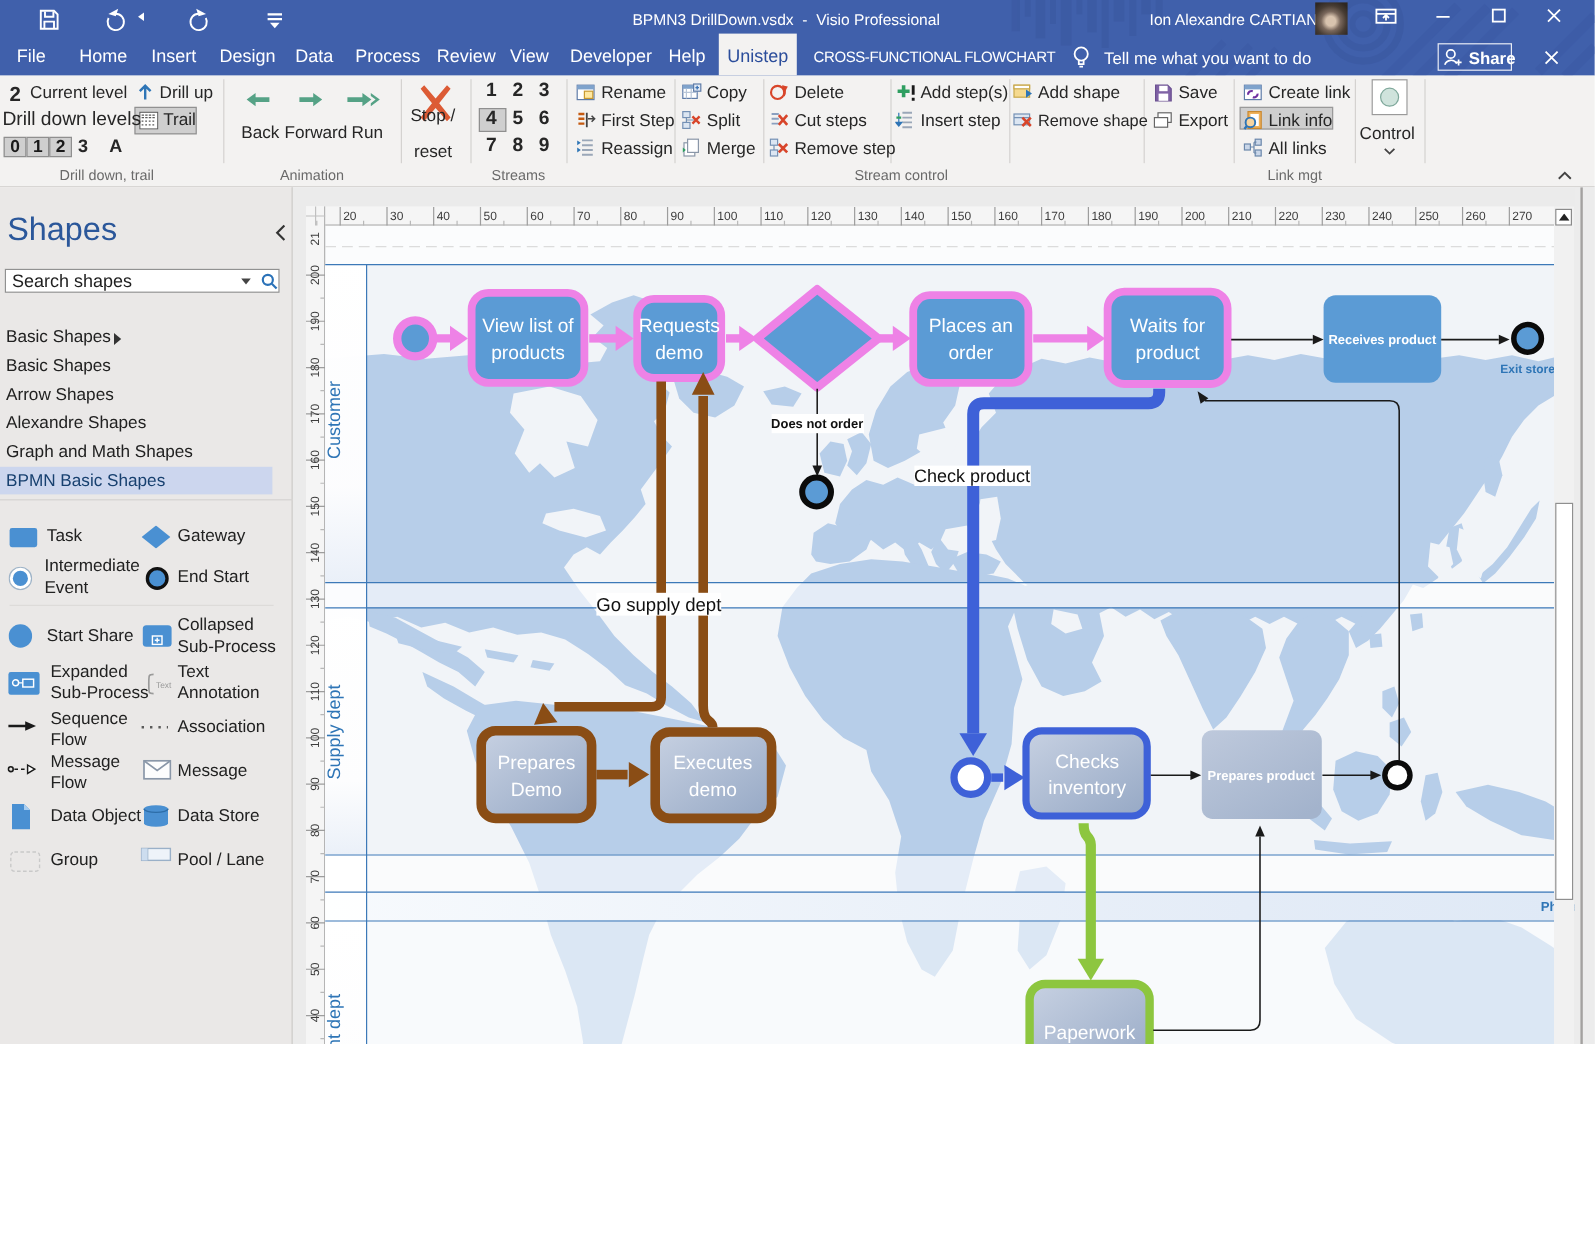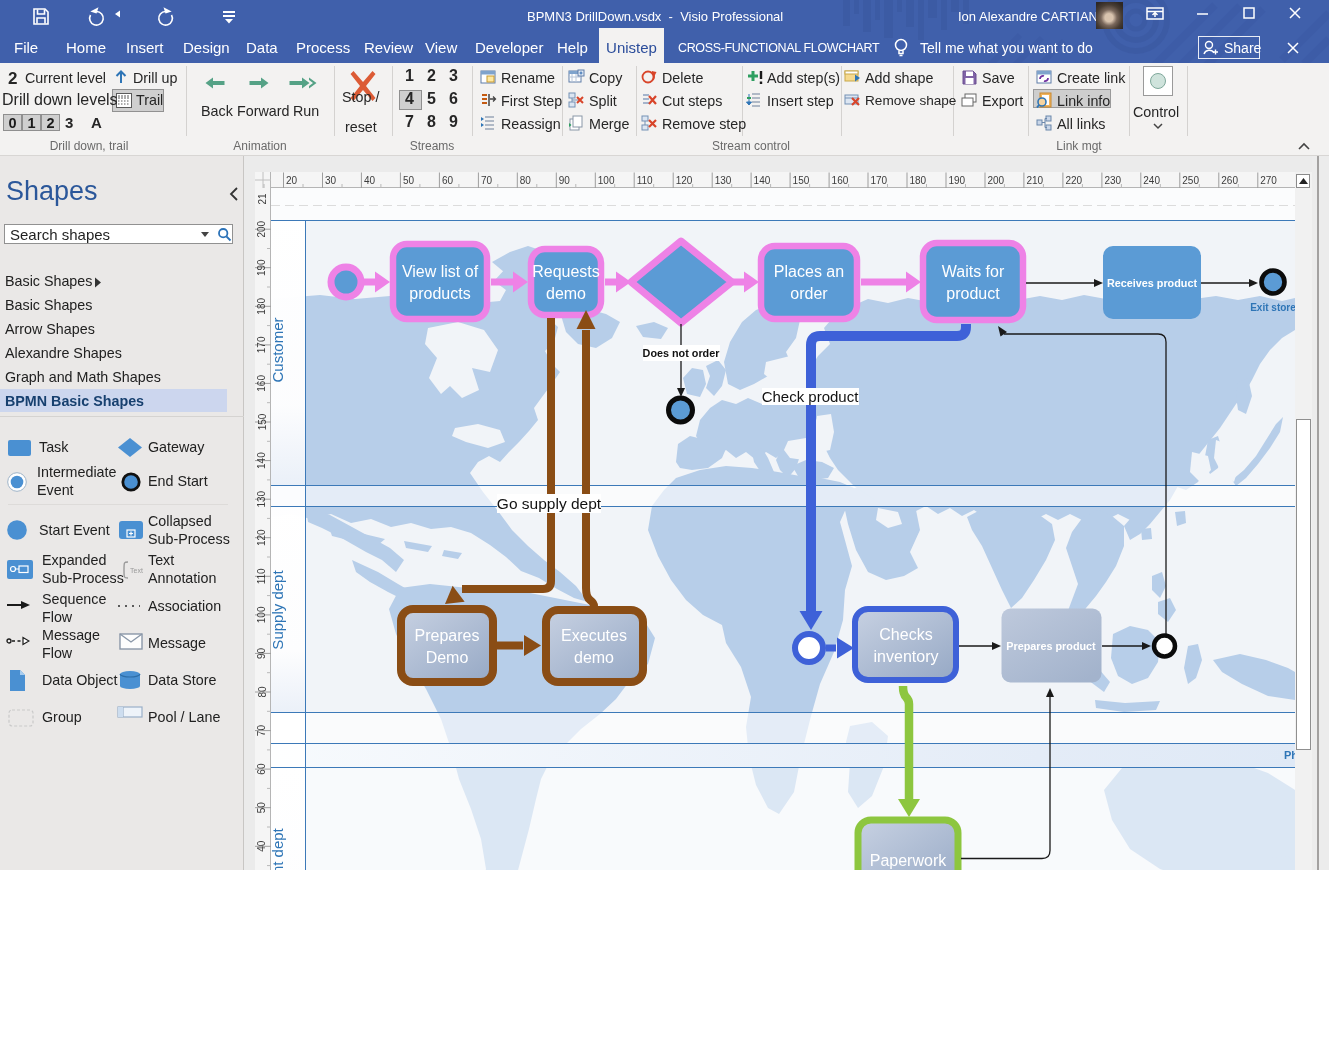--- a/index.html
+++ b/index.html
@@ -88,21 +88,21 @@
  <circle cx="10" cy="8" r="5.5"></circle>
         <path d="M8,13.5 v3 h4 v-3 M8.5,18.5 h3"></path>
 </svg>
 <div class="abs menu-item" style="left:920px;top:40px;font-size:14px">Tell me what you want to do</div>
 <div class="abs" style="left:1198px;top:36px;width:62px;height:23px;border:1px solid #e8ecf5"></div>
 <svg class="abs" style="left:1201px;top:39px" width="18" height="18" viewBox="0 0 18 18" fill="none" stroke="#fff" stroke-width="1.4">
  <circle cx="8" cy="6" r="3.5"></circle>
         <path d="M3,15 a5.5,5.5 0 0 1 10,-1"></path>
         <path d="M12,13 h5 M14.5,10.5 v5"></path>
 </svg>
-<div class="abs" style="left:1224px;top:40px;color:#fff;font-size:14px;font-weight:normal">Share</div>
+<div class="abs" style="left:1224px;top:40px;color:#fff;font-size:14px;font-weight:bold">Share</div>
 <svg class="abs" style="left:1285px;top:40px" width="16" height="16" viewBox="0 0 16 16" stroke="#fff" stroke-width="1.5">
  <path d="M3,3 l10,10 M13,3 l-10,10"></path>
 </svg>
 </div>
 <div class="abs" style="left:0;top:63px;width:1329px;height:93px;background:#f3f2f1;border-bottom:1px solid #d8d6d4"></div>
     <div class="abs" style="left:0;top:0;width:0;height:0">
       <div class="rsep" style="left:186px"></div>
       <div class="rsep" style="left:334px"></div>
       <div class="rsep" style="left:392px"></div>
       <div class="rsep" style="left:472px"></div>
@@ -305,21 +305,21 @@
 <svg class="abs" style="left:217px;top:227px" width="15" height="15" viewBox="0 0 15 15" fill="none" stroke="#2b72b8" stroke-width="1.8">
         <circle cx="6.2" cy="6.2" r="4.2"></circle>
         <path d="M9.5,9.5 L13.5,13.5"></path>
       </svg>
 <div class="abs" style="left:0;top:389px;width:227px;height:23px;background:#ccd6ee"></div>
       <div class="pitem" style="left:5px;top:273px;font-weight:normal;color:#212121">Basic Shapes</div>
       <div class="pitem" style="left:5px;top:297px;font-weight:normal;color:#212121">Basic Shapes</div>
       <div class="pitem" style="left:5px;top:321px;font-weight:normal;color:#212121">Arrow Shapes</div>
       <div class="pitem" style="left:5px;top:345px;font-weight:normal;color:#212121">Alexandre Shapes</div>
       <div class="pitem" style="left:5px;top:369px;font-weight:normal;color:#212121">Graph and Math Shapes</div>
-      <div class="pitem" style="left:5px;top:393px;font-weight:bold;color:#17406f">BPMN Basic Shapes</div>
+      <div class="pitem" style="left:5px;top:393px;font-weight:normal;color:#17406f">BPMN Basic Shapes</div>
       <svg class="abs" style="left:94px;top:277px" width="8" height="11" viewBox="0 0 8 11" fill="#333">
         <path d="M1,0.5 L7,5.5 1,10.5 Z"></path>
       </svg>
       <div class="abs" style="left:0;top:416px;width:244px;height:1px;background:#d5d3d1"></div>
       <div class="abs" style="left:8px;top:504px;width:220px;height:1px;background:#dddbd9"></div>
       <svg class="abs" style="left:7px;top:439px" width="25" height="18" viewBox="0 0 25 18">
         <rect x="1" y="1" width="23" height="16" rx="2" fill="#4a90d2"></rect>
       </svg>
       <div class="pitem" style="left:39px;top:439px">Task</div>
       <svg class="abs" style="left:118px;top:438px" width="24" height="19" viewBox="0 0 24 19">
@@ -332,21 +332,21 @@
       </svg>
       <div class="pitem" style="left:37px;top:464px">Intermediate</div>
       <div class="pitem" style="left:37px;top:482px">Event</div>
       <svg class="abs" style="left:121px;top:472px" width="20" height="20" viewBox="0 0 20 20">
         <circle cx="10" cy="10" r="8.2" fill="#4a90d2" stroke="#111" stroke-width="2.8"></circle>
       </svg>
       <div class="pitem" style="left:148px;top:473px">End Start</div>
       <svg class="abs" style="left:7px;top:520px" width="20" height="20" viewBox="0 0 20 20">
         <circle cx="10" cy="10" r="9.8" fill="#4a90d2"></circle>
       </svg>
-      <div class="pitem" style="left:39px;top:522px">Start Event</div>
+      <div class="pitem" style="left:39px;top:522px">Start Share</div>
       <svg class="abs" style="left:118px;top:520px" width="26" height="20" viewBox="0 0 26 20">
         <rect x="1" y="1" width="24" height="18" rx="3" fill="#4a90d2"></rect>
         <rect x="9" y="10" width="8" height="7" fill="none" stroke="#fff" stroke-width="1.2"></rect>
         <path d="M13,11.5 v4 M11,13.5 h4" stroke="#fff" stroke-width="1.2"></path>
       </svg>
       <div class="pitem" style="left:148px;top:513px">Collapsed</div>
       <div class="pitem" style="left:148px;top:531px">Sub-Process</div>
       <svg class="abs" style="left:6px;top:559px" width="28" height="21" viewBox="0 0 28 21">
         <rect x="1" y="1" width="26" height="19" rx="2" fill="#4a90d2"></rect>
         <circle cx="7" cy="10" r="2.5" fill="none" stroke="#fff" stroke-width="1.2"></circle>

